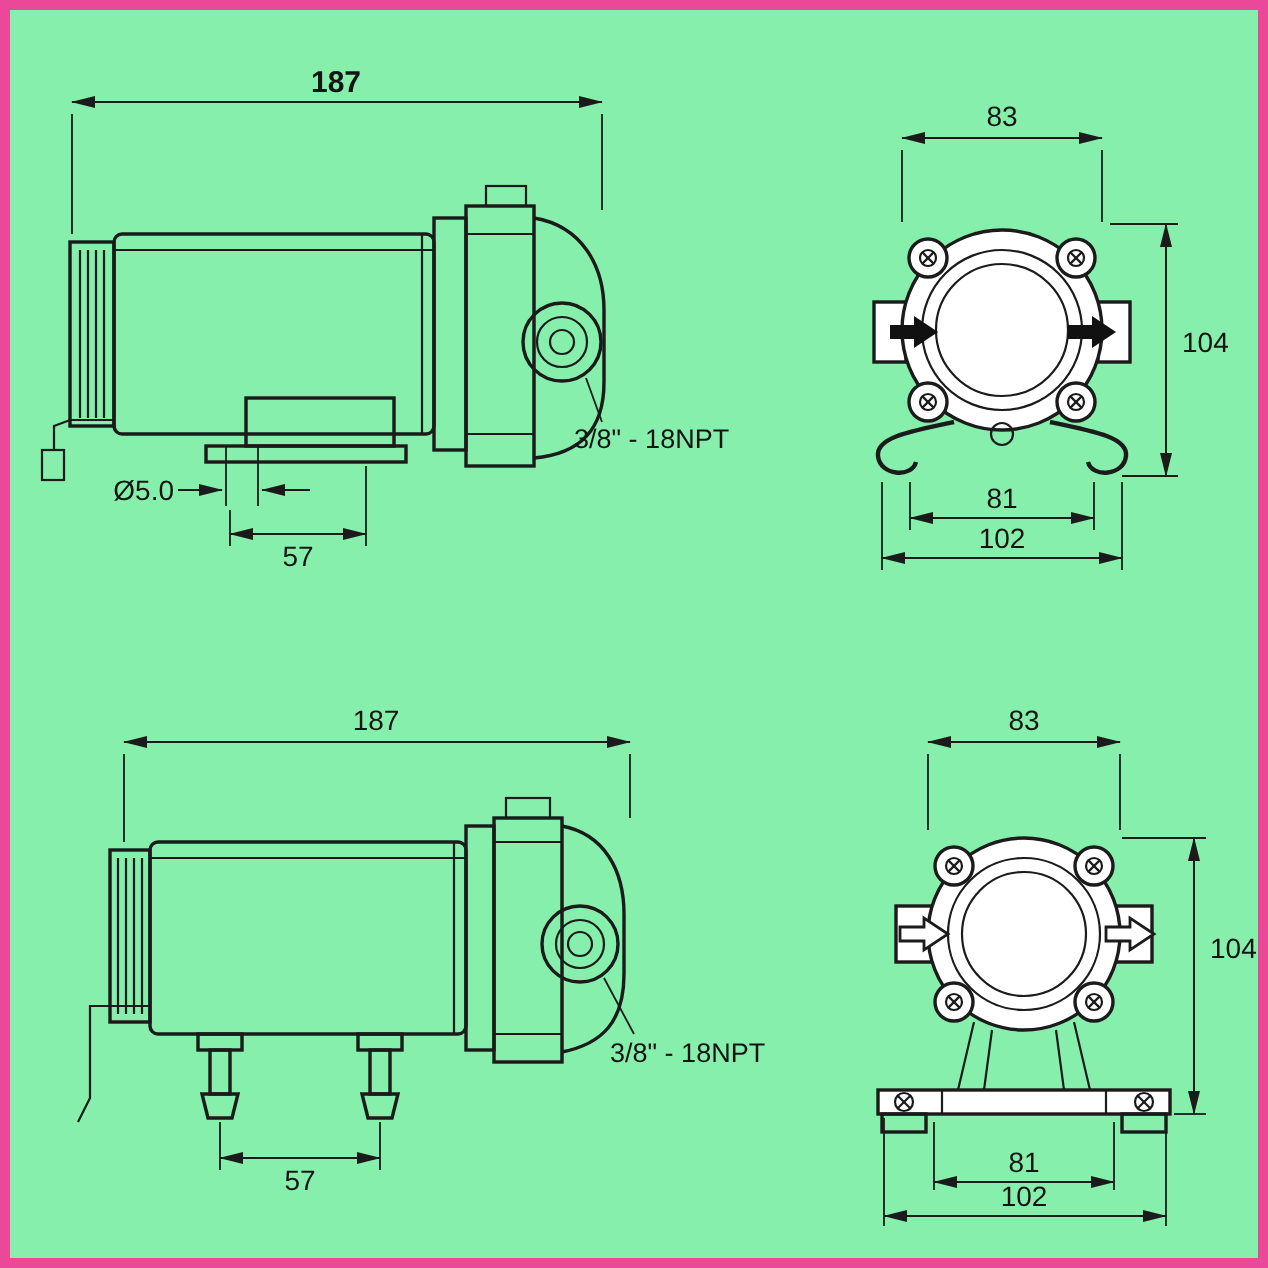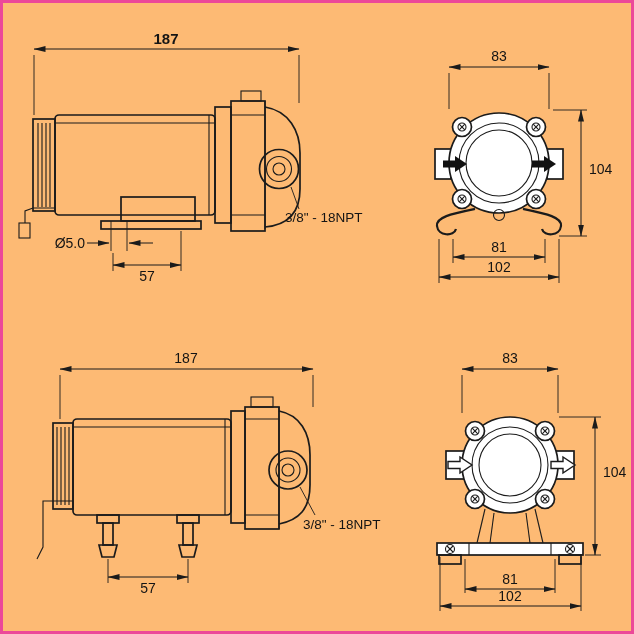--- a/index.html
+++ b/index.html
@@ -1,20 +1,20 @@
 <!DOCTYPE html>
 <html><head>
 <meta charset="utf-8">
 <style>
   html,body{margin:0;padding:0;background:#ffffff;}
   .frame{
     position:relative;
     width:634px;height:634px;
-    background:#fdba74;
-    border:3px solid #ec4899;
+    background:#86efac;
+    border:5px solid #ec4899;
     box-sizing:border-box;
     font-family:"Liberation Sans", sans-serif;
   }
   svg{display:block;}
   .t{font-family:"Liberation Sans", sans-serif;font-size:14px;fill:#141414;}
   .tb{font-weight:bold;font-size:15px;}
   .ts{font-size:13.5px;}
   .ol{fill:none;stroke:#1b1b1b;stroke-width:1.7;}
   .olw{fill:#ffffff;stroke:#1b1b1b;stroke-width:1.7;}
   .ol2{fill:none;stroke:#1b1b1b;stroke-width:1.1;}

